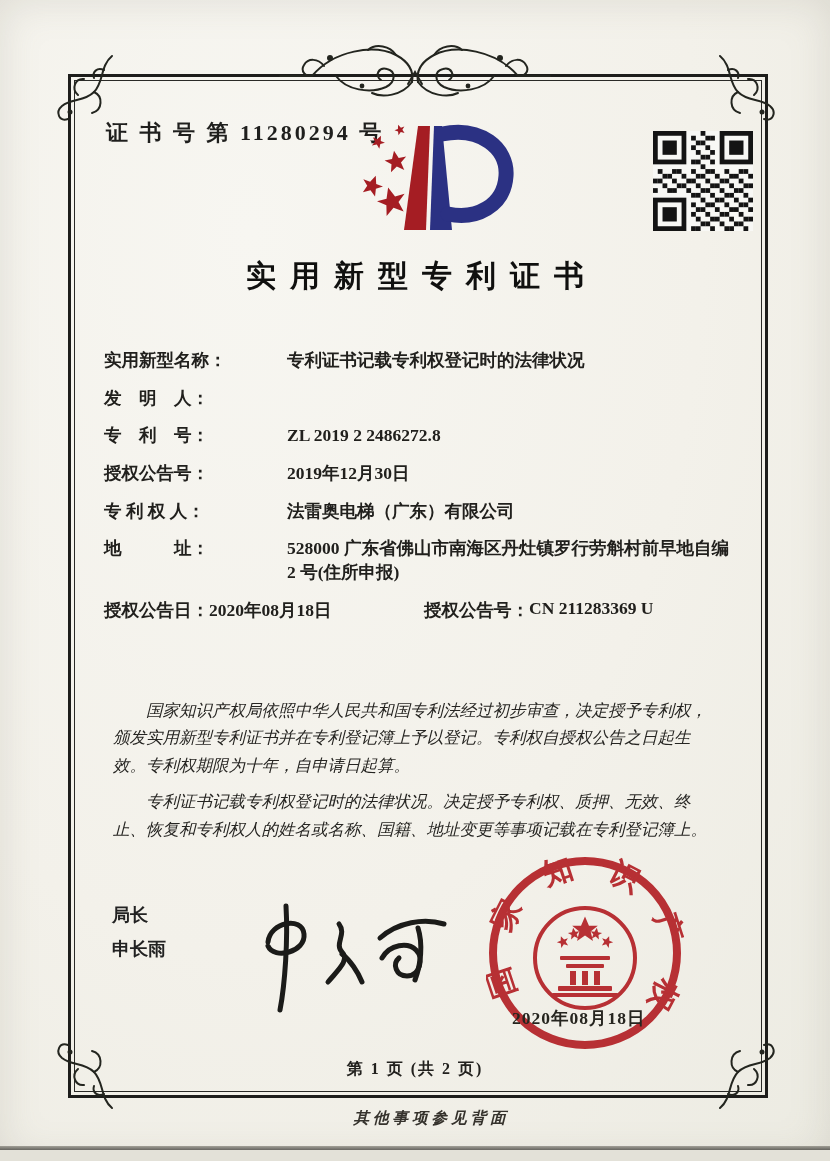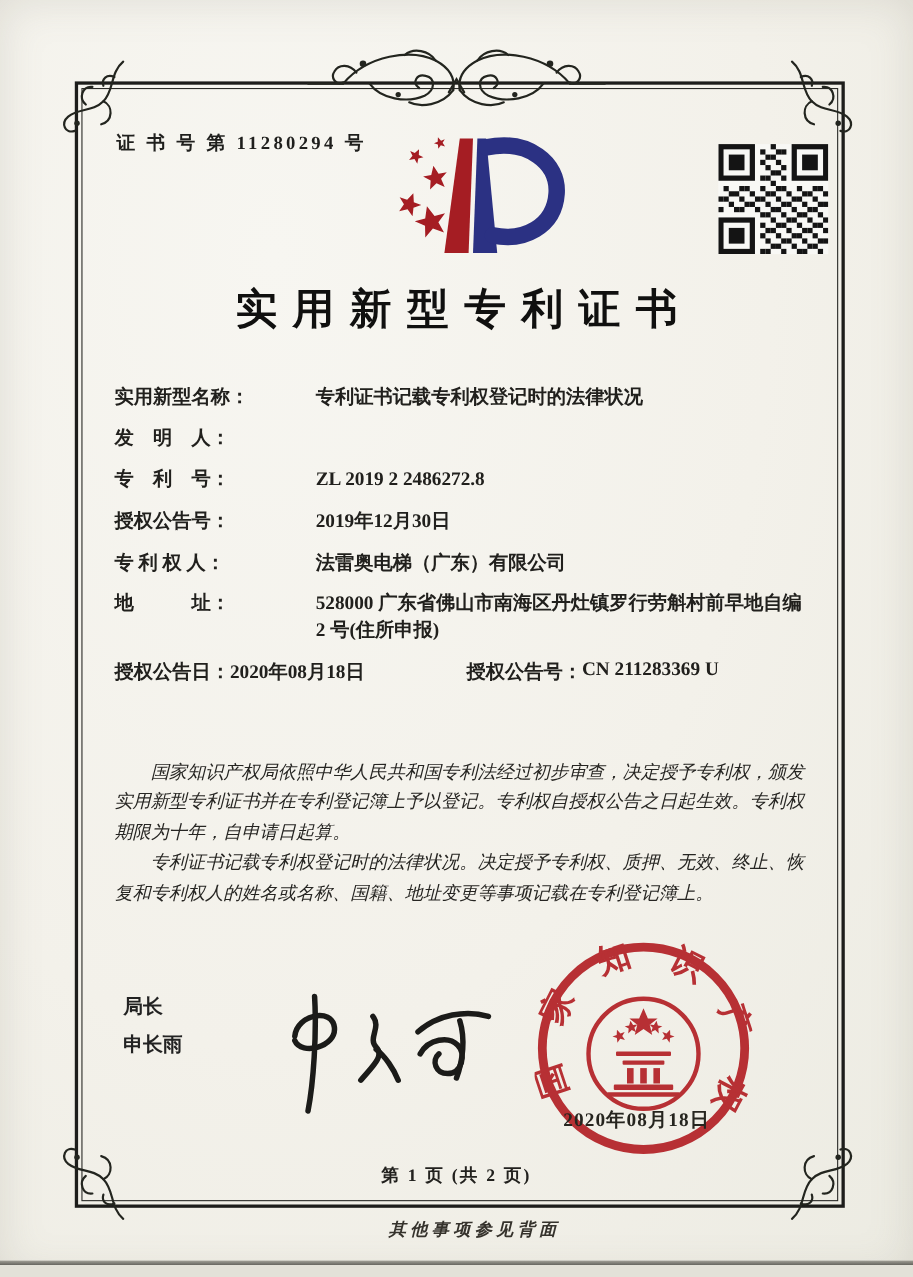--- a/index.html
+++ b/index.html
@@ -17,41 +17,41 @@
   .frame-outer{
     position:absolute;left:68px;top:74px;width:694px;height:1018px;
     border:3px solid #1d1d1b;
   }
   .frame-inner{
     position:absolute;inset:3px;
     border:1px solid #2a2a27;
   }
   .cert-no{
     position:absolute;left:106px;top:118px;
-    font-size:17px;font-weight:600;letter-spacing:3px;color:#1f1f1d;
+    font-size:22px;font-weight:600;letter-spacing:3px;color:#1f1f1d;
   }
   .logo{position:absolute;left:330px;top:120px;}
   .qr{position:absolute;left:653px;top:131px;width:100px;height:100px;background:#f8f8f5;}
   .title{
     position:absolute;left:0;right:0;top:256px;text-align:center;
-    font-size:38px;font-weight:bold;color:#10100f;letter-spacing:14px;text-indent:14px;
+    font-size:30px;font-weight:bold;color:#10100f;letter-spacing:14px;text-indent:14px;
   }
   .fields{position:absolute;left:104px;top:349px;width:625px;color:#21201d;}
   .field-row{display:flex;margin-bottom:14px;font-size:17.5px;font-weight:600;line-height:1.35;}
   .flabel{flex:0 0 183px;white-space:pre;}
   .fvalue{flex:1;}
   .row-grant{display:flex;}
   .pair{display:flex;font-size:17.5px;font-weight:600;}
   .pair .flabel2{white-space:pre;}
   .grant-date{width:320px;}
   .paras{
     position:absolute;left:104px;top:688px;width:627px;
     font-size:16.5px;line-height:1.66;color:#262522;font-style:italic;font-weight:500;
   }
-  .paras p{margin:0;text-indent:2em;}
+  .paras p{margin:9px;text-indent:2em;}
   .commissioner{position:absolute;left:112px;top:898px;font-size:18px;font-weight:600;color:#222;line-height:1.9;}
   .signature{position:absolute;left:222px;top:900px;}
   .seal{position:absolute;left:486px;top:854px;opacity:.92;}
   .seal-date{
     position:absolute;left:512px;top:1006px;font-size:17.5px;font-weight:600;
     letter-spacing:1px;color:#26251f;z-index:3;
   }
   .page-no{
     position:absolute;left:0;right:0;top:1059px;text-align:center;
     font-size:16px;font-weight:600;letter-spacing:2px;color:#22211e;

